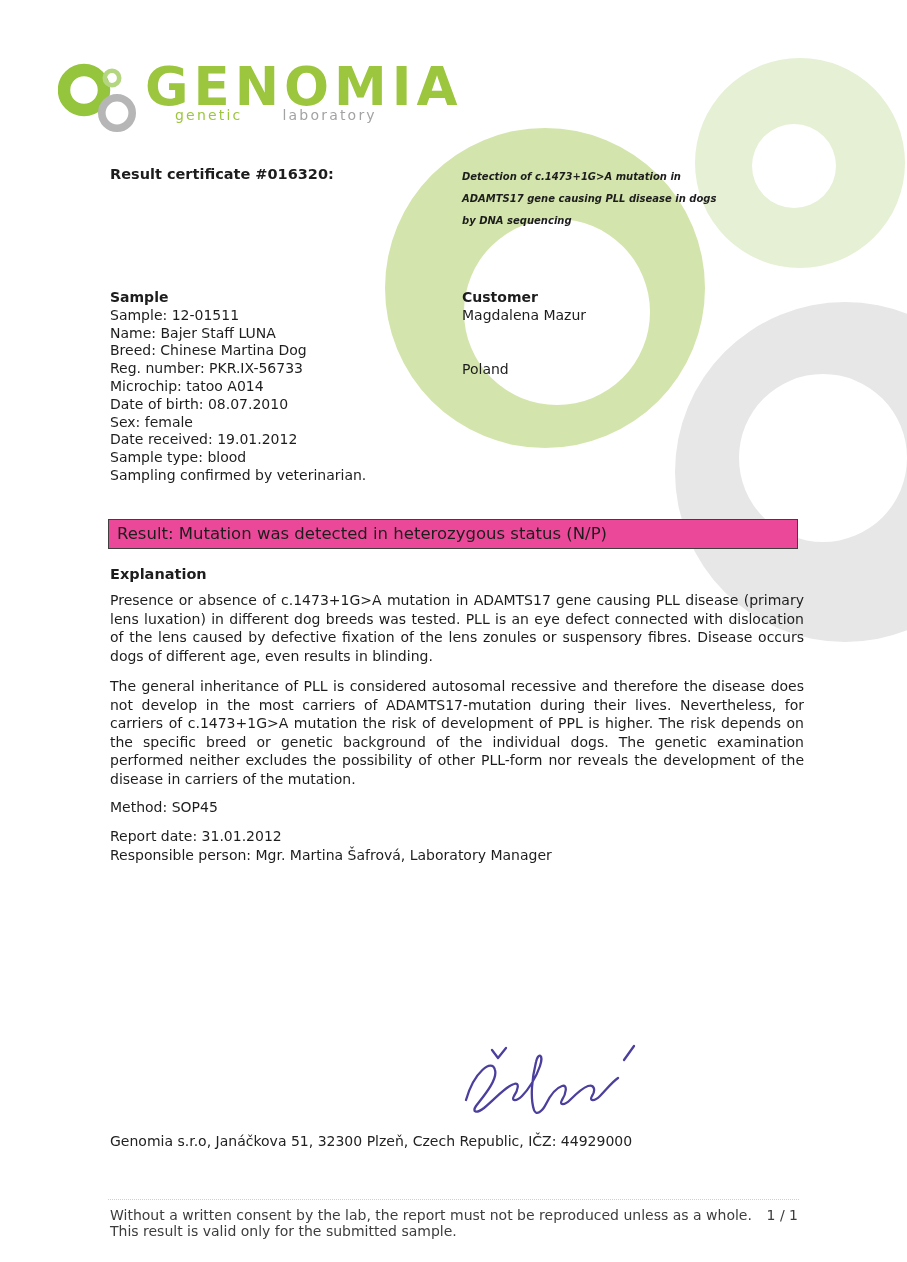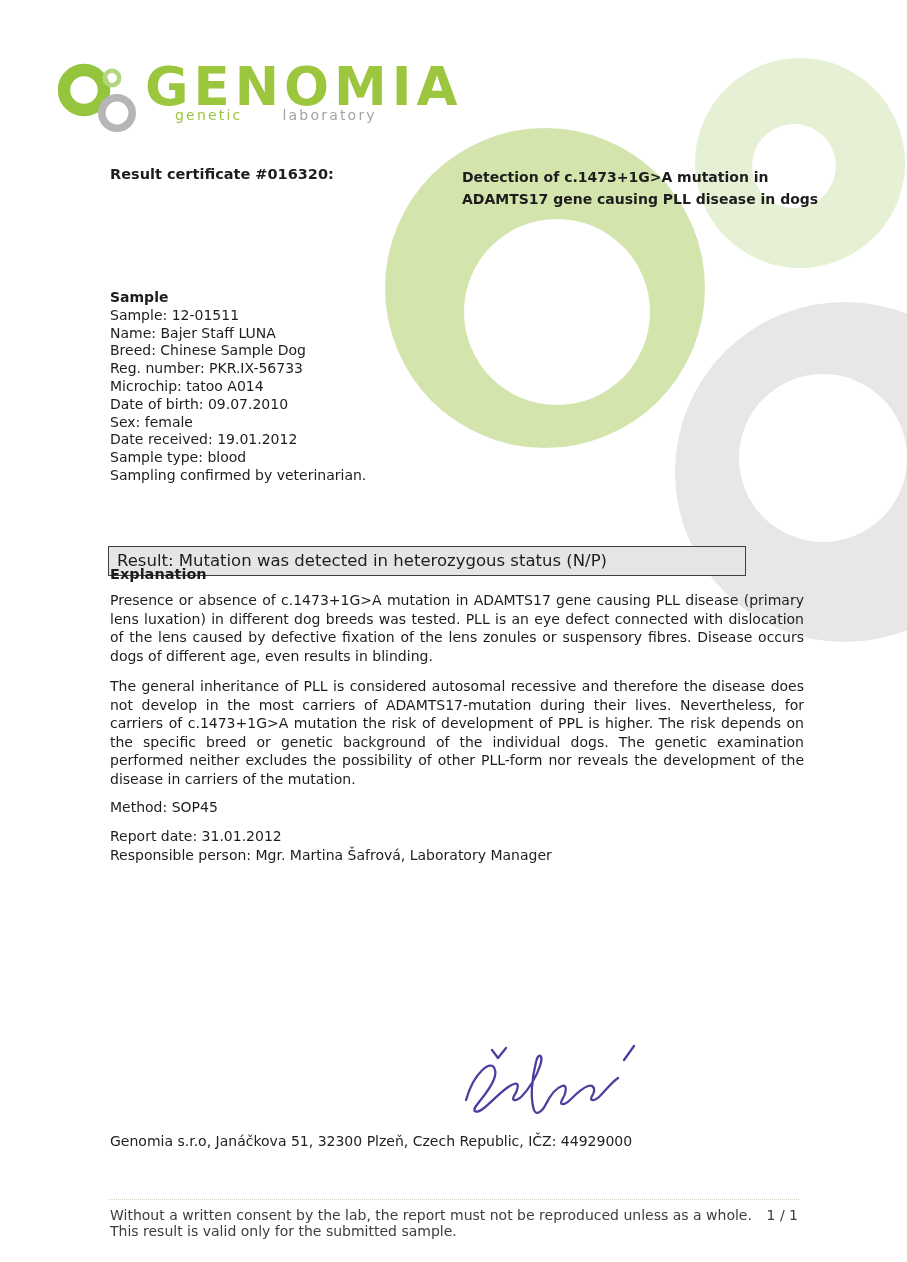--- a/index.html
+++ b/index.html
@@ -38,44 +38,43 @@
   .logo-subtitle .genetic { color: #9cc63e; margin-right: 20px; }
   .logo-subtitle .laboratory { color: #a3a3a3; margin-left: 20px; }
 
   
   .cert-label {
     position: absolute; left: 110px; top: 166px;
     font-size: 14.5px; font-weight: bold;
   }
   .test-title {
     position: absolute; left: 462px; top: 166px; width: 360px;
-    font-size: 14px; font-weight: bold; line-height: 22px;
+    font-size: 10px; font-weight: bold; line-height: 22px; font-style: italic;
   }
 
   
   .sample-block {
     position: absolute; left: 110px; top: 289px;
     font-size: 14px; line-height: 17.8px;
   }
   .customer-block {
     position: absolute; left: 462px; top: 289px;
     font-size: 14px; line-height: 17.8px;
   }
   .block-heading { font-weight: bold; }
   .customer-country { margin-top: 36px; }
 
   
   .result-banner {
-    position: absolute; left: 108px; top: 519px; width: 638px;
+    position: absolute; left: 108px; top: 519px; width: 690px;
     box-sizing: border-box;
-    background: #e5e5e5;
+    background: #ec4899;
     border: 1px solid #3f3f3f;
     font-size: 16.5px; line-height: 22px;
     padding: 3px 8px;
-    margin-top: 27px;
   }
 
   
   .explanation-heading {
     position: absolute; left: 110px; top: 566px;
     font-size: 14.5px; font-weight: bold;
   }
   .para {
     position: absolute; left: 110px; width: 694px;
     font-size: 14px; line-height: 18.6px;
@@ -128,36 +127,42 @@
       <div class="logo-wordmark">GENOMIA</div>
       <div class="logo-subtitle">
         <span class="genetic">genetic</span><span class="laboratory">laboratory</span>
       </div>
     </div>
 
     <div class="cert-label">Result certificate #016320:</div>
     <div class="test-title">
       <div>Detection of c.1473+1G&gt;A mutation in</div>
       <div>ADAMTS17 gene causing PLL disease in dogs</div>
+      <div>by DNA sequencing</div>
     </div>
 
     <div class="sample-block">
       <div class="block-heading">Sample</div>
       <div>Sample: 12-01511</div>
       <div>Name: Bajer Staff LUNA</div>
-      <div>Breed: Chinese Sample Dog</div>
+      <div>Breed: Chinese Martina Dog</div>
       <div>Reg. number: PKR.IX-56733</div>
       <div>Microchip: tatoo A014</div>
-      <div>Date of birth: 09.07.2010</div>
+      <div>Date of birth: 08.07.2010</div>
       <div>Sex: female</div>
       <div>Date received: 19.01.2012</div>
       <div>Sample type: blood</div>
       <div>Sampling confirmed by veterinarian.</div>
     </div>
 
+    <div class="customer-block">
+      <div class="block-heading">Customer</div>
+      <div>Magdalena Mazur</div>
+      <div class="customer-country">Poland</div>
+    </div>
 
     <div class="result-banner">Result: Mutation was detected in heterozygous status (N/P)</div>
 
     <div class="explanation-heading">Explanation</div>
     <div class="para para-1">Presence or absence of c.1473+1G&gt;A mutation in ADAMTS17 gene causing PLL disease (primary lens luxation) in different dog breeds was tested. PLL is an eye defect connected with dislocation of the lens caused by defective fixation of the lens zonules or suspensory fibres. Disease occurs dogs of different age, even results in blinding.</div>
     <div class="para para-2">The general inheritance of PLL is considered autosomal recessive and therefore the disease does not develop in the most carriers of ADAMTS17-mutation during their lives. Nevertheless, for carriers of c.1473+1G&gt;A mutation the risk of development of PPL is higher. The risk depends on the specific breed or genetic background of the individual dogs. The genetic examination performed neither excludes the possibility of other PLL-form nor reveals the development of the disease in carriers of the mutation.</div>
     <div class="method-line">Method: SOP45</div>
     <div class="report-line">Report date: 31.01.2012</div>
     <div class="resp-line">Responsible person: Mgr. Martina Šafrová, Laboratory Manager</div>
 

